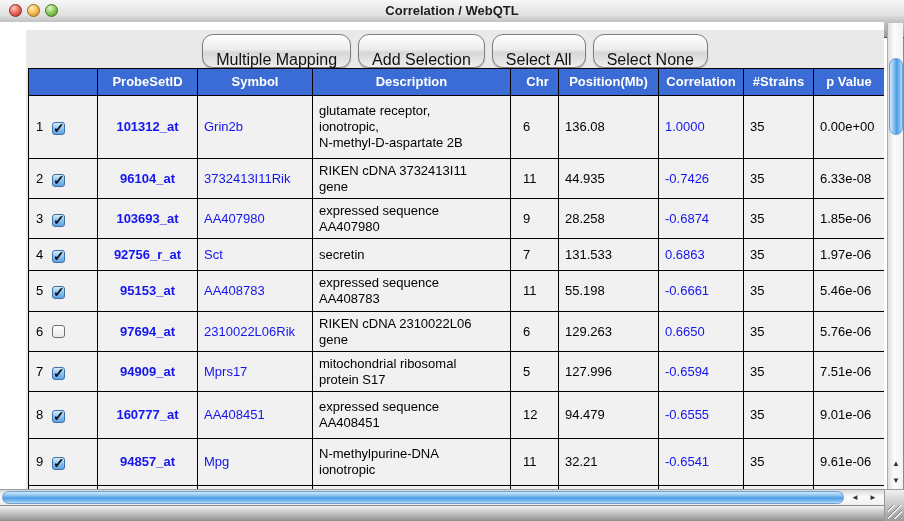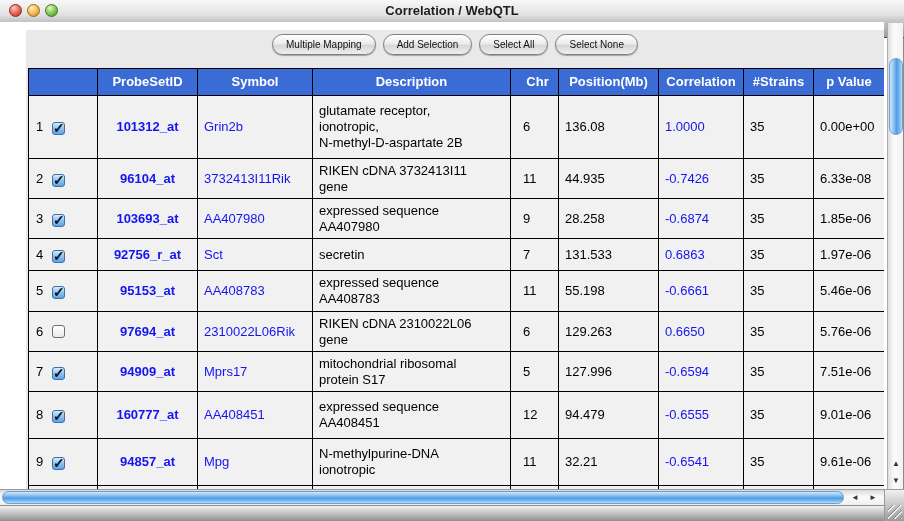--- a/index.html
+++ b/index.html
@@ -22,24 +22,24 @@
   .lights{position:absolute;left:9px;top:4px;display:flex;gap:5px;}
   .light{width:13px;height:13px;border-radius:50%;display:inline-block;}
   .light.red{background:radial-gradient(circle at 35% 28%,#ffc9c2,#ed6f63 45%,#bf392e 85%);border:1px solid #8e2b22;}
   .light.yellow{background:radial-gradient(circle at 35% 28%,#ffeec2,#f7c35a 45%,#d0962c 85%);border:1px solid #97690f;}
   .light.green{background:radial-gradient(circle at 35% 28%,#e2f4cd,#8ecf62 45%,#57a02c 85%);border:1px solid #3f741b;}
   
   .content{position:absolute;left:0;top:22px;width:884px;height:467px;background:#fff;overflow:hidden;}
   .graypanel{position:absolute;left:26px;top:8px;width:858px;height:459px;background:#E9E9E9;overflow:hidden;}
   .toolbar{position:absolute;left:0;top:4px;width:100%;display:flex;justify-content:center;gap:7px;}
   .aqua-btn{
-    height:21px;padding:4px 13px;border-radius:11px;
+    height:21px;padding:16px 13px;border-radius:11px;
     border:1px solid #7e7e7e;
     background:linear-gradient(to bottom,#ffffff 0%,#ececec 45%,#d7d7d7 55%,#eeeeee 100%);
-    font-family:"Liberation Sans",sans-serif;font-size:10px;color:#111;
+    font-family:"Liberation Sans",sans-serif;font-size:16px;color:#111;
     box-shadow:0 1px 1px rgba(0,0,0,.3);cursor:default;
   }
   
   table.results{
     position:absolute;left:2px;top:38px;width:856px;
     border-collapse:collapse;table-layout:fixed;background:#F1F1F1;
   }
   .results th,.results td{border:1px solid #000;font-size:13px;line-height:16px;vertical-align:middle;overflow:hidden;}
   .results th{background:#3B6BD4;color:#fff;font-weight:bold;text-align:center;height:27px;padding:2px 6px;}
   th.c0{width:69px;} th.c1{width:100px;text-align:center;} th.c2{width:115px;} th.c3{width:198px;}

